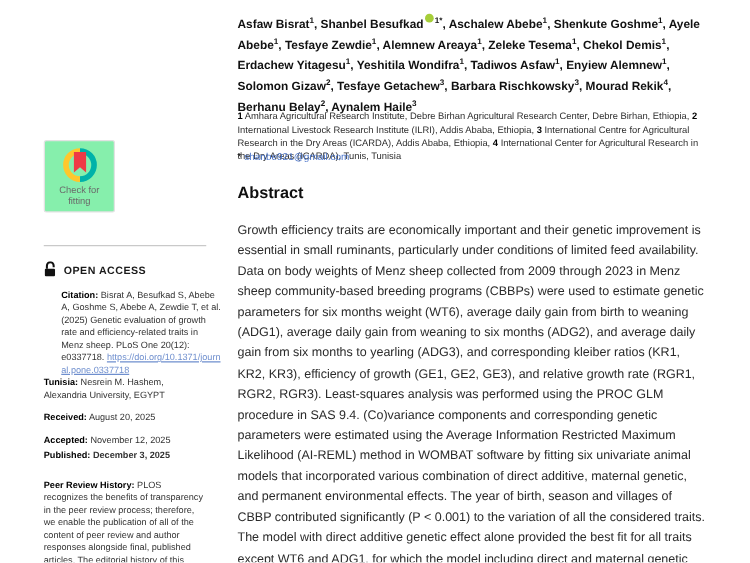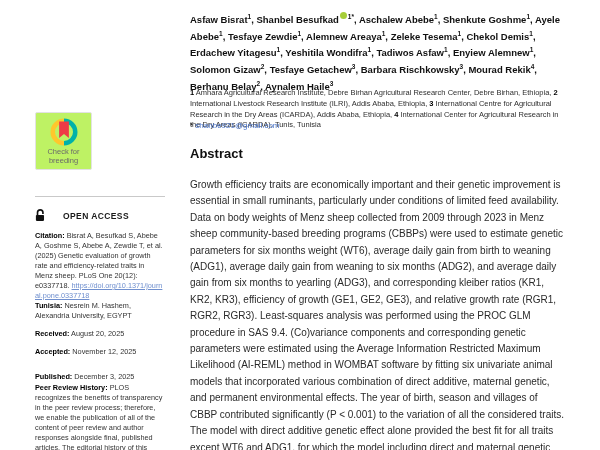--- a/index.html
+++ b/index.html
@@ -5,38 +5,38 @@
   * { margin:0; padding:0; box-sizing:border-box; }
   html,body { background:#fff; }
   .page {
     position:relative; width:600px; height:450px; overflow:hidden;
     background:#fff; font-family:"Liberation Sans", sans-serif; color:#212121;
   }
   
   .sidebar { position:absolute; left:35px; top:0; width:130px; }
   .updates-badge {
     position:absolute; top:112px; left:0; width:57px; height:58px;
-    background:#bef264; border:1px solid #e2e2e2; border-radius:2px;
+    background:#86efac; border:1px solid #e2e2e2; border-radius:2px;
     display:flex; flex-direction:column; align-items:center; justify-content:flex-start;
     padding-top:4px; cursor:pointer;
   }
   .updates-badge .cm-logo { width:30px; height:30px; }
   .updates-badge .cm-text {
     font-size:7.5px; line-height:8.5px; color:#6a6a6a; text-align:center; margin-top:1px;
   }
   .divider { position:absolute; top:196px; left:0; width:130px; height:1px; background:#c9c9c9; }
-  .oa-row { position:absolute; top:209px; left:0; display:flex; align-items:center; gap:17px; }
+  .oa-row { position:absolute; top:209px; left:0; display:flex; align-items:center; gap:5px; }
   .oa-label { font-size:8.5px; font-weight:bold; letter-spacing:.4px; color:#1a1a1a; }
   .side-entry { position:absolute; left:0; width:128px; font-size:7.3px; line-height:10px; color:#333; }
   .side-entry b { color:#000; }
-  .pos-citation { top:231px; }
+  .pos-citation { top:231px;margin-left:14px; }
   .pos-editor { top:301px; }
   .pos-received { top:329px; }
   .pos-accepted { top:347px; }
-  .pos-published { top:372px; }
+  .pos-published { top:359px;font-weight:bold; }
   .pos-peer { top:383px; }
   a.sidelink { color:#6f8fce; text-decoration:underline; word-break:break-all; cursor:pointer; }
   
   .main { position:absolute; left:190px; top:0; width:376px; }
   .authors { position:absolute; top:10px; left:0; width:376px;
     font-size:9.5px; line-height:13.5px; font-weight:bold; color:#111; }
   .authors sup { font-size:6.5px; }
   .orcid-dot { display:inline-block; width:7px; height:7px; border-radius:50%;
     background:#a6ce39; vertical-align:super; margin:0 1px; }
   .affils { position:absolute; top:88px; left:0; width:376px;
@@ -57,21 +57,21 @@
   <div class="sidebar">
 
     <div class="updates-badge">
       <svg class="cm-logo" viewBox="0 0 40 40">
         <path d="M20 5 A15 15 0 0 1 35 20 A15 15 0 0 1 20 35" fill="none" stroke="#00b2a9" stroke-width="6"></path>
         <path d="M20 35 A15 15 0 0 1 5 20 A15 15 0 0 1 20 5" fill="none" stroke="#ffc72c" stroke-width="6"></path>
         <path d="M13.5 6 h13 v22 l-6.5 -5.5 -6.5 5.5 z" fill="#ee3b46"></path>
       </svg>
       <div class="cm-text">
         <span>Check for</span><br>
-        <span>breeding</span>
+        <span>fitting</span>
       </div>
     </div>
 
     <div class="divider"></div>
 
     <div class="oa-row">
       <svg width="11" height="13" viewBox="0 0 20 24">
         <path d="M4.5 11 V6.5 a5 5 0 0 1 10 0 V9" fill="none" stroke="#111" stroke-width="3"></path>
         <rect x="1.5" y="11" width="15" height="11" rx="1.5" fill="#111"></rect>
       </svg>

